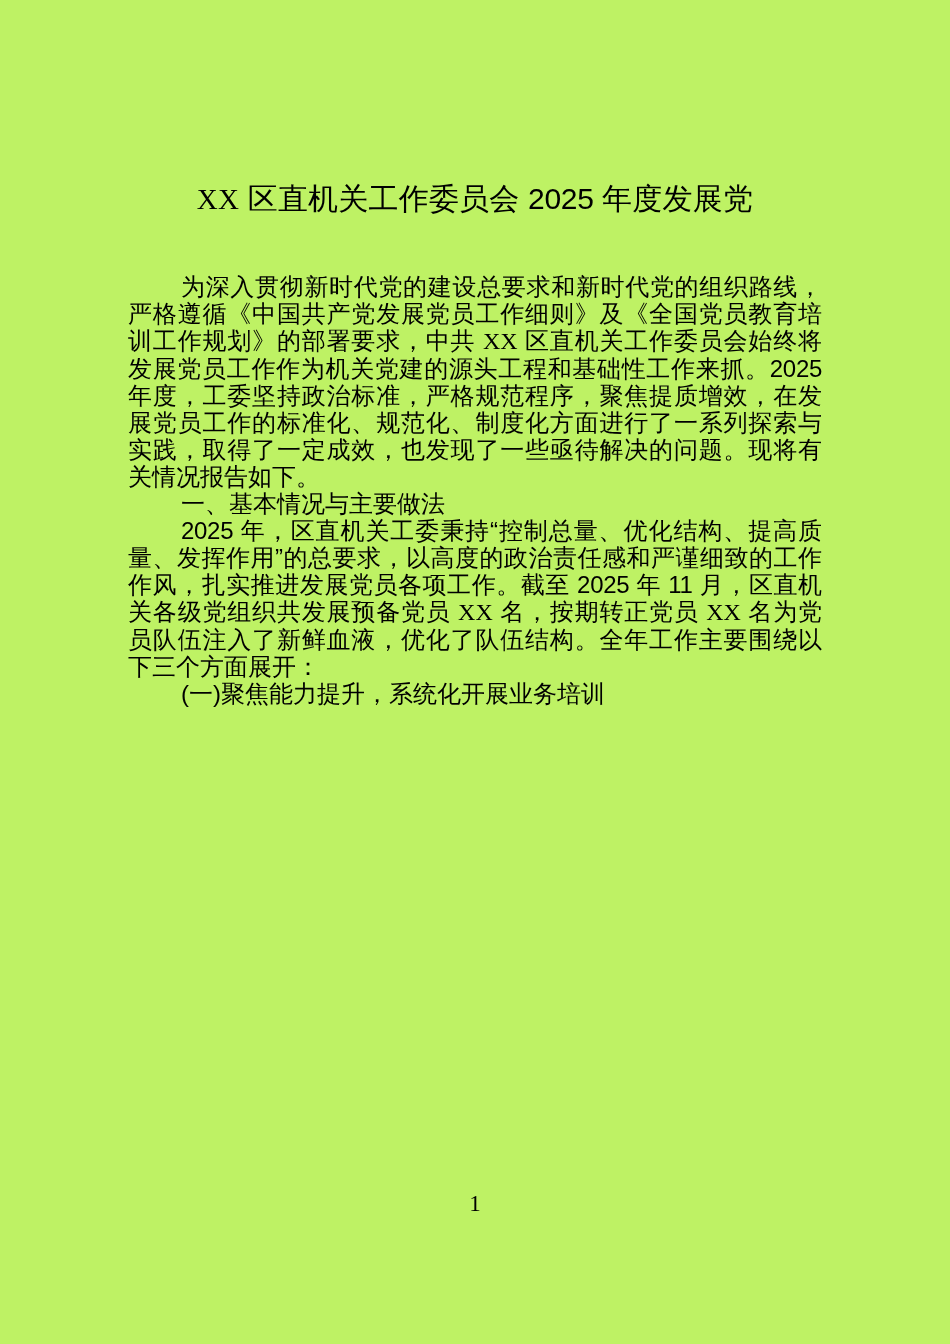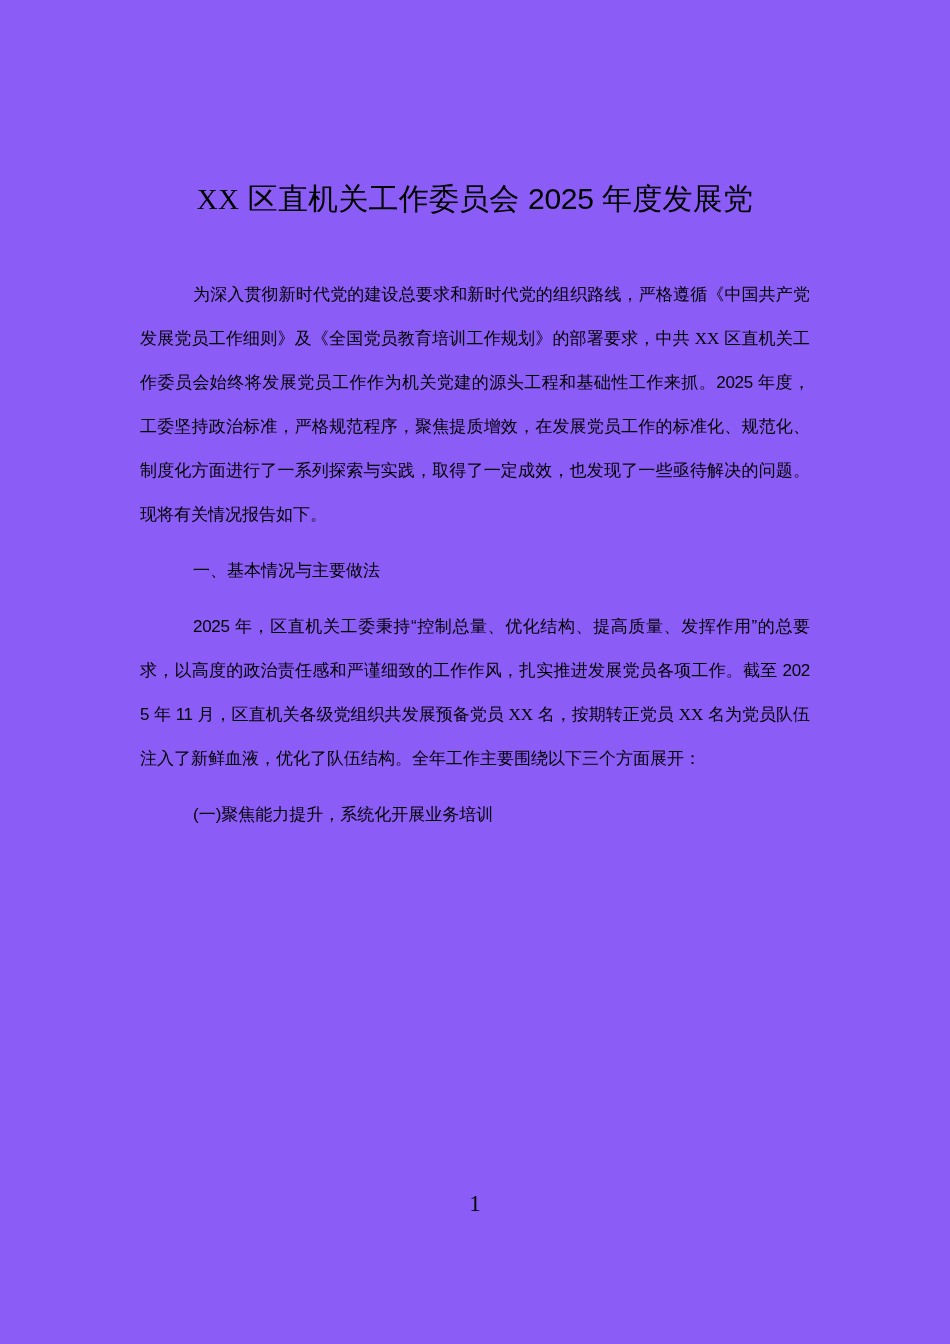--- a/index.html
+++ b/index.html
@@ -11,21 +11,21 @@
     width: 950px;
     height: 1344px;
     position: relative;
     font-family: "Liberation Sans", "DejaVu Sans", sans-serif;
     color: #000000;
     overflow: hidden;
   }
   .page {
     position: absolute;
     inset: 0;
-    background: #8b5cf6;
+    background: #bef264;
   }
   .doc-body {
     position: absolute;
     left: 128px;
     top: 0;
     width: 694px;
   }
   
   .doc-title {
     margin: 0;
@@ -36,23 +36,23 @@
     text-align: center;
     letter-spacing: 0.2px;
     font-family: "Liberation Sans", "DejaVu Sans", sans-serif;
   }
   .doc-title .lat {
     font-family: "Liberation Serif", "DejaVu Serif", serif;
     font-size: 29px;
   }
   
   .para {
-    margin: 12px;
-    font-size: 17px;
-    line-height: 44px;
+    margin: 0;
+    font-size: 24px;
+    line-height: 27px;
     text-align: justify;
     text-justify: inter-ideograph;
     letter-spacing: 0;
     word-break: break-all;
     font-family: "Liberation Sans", "DejaVu Sans", sans-serif;
   }
   .para.indent {
     text-indent: 53px;
   }
   .para.first {

